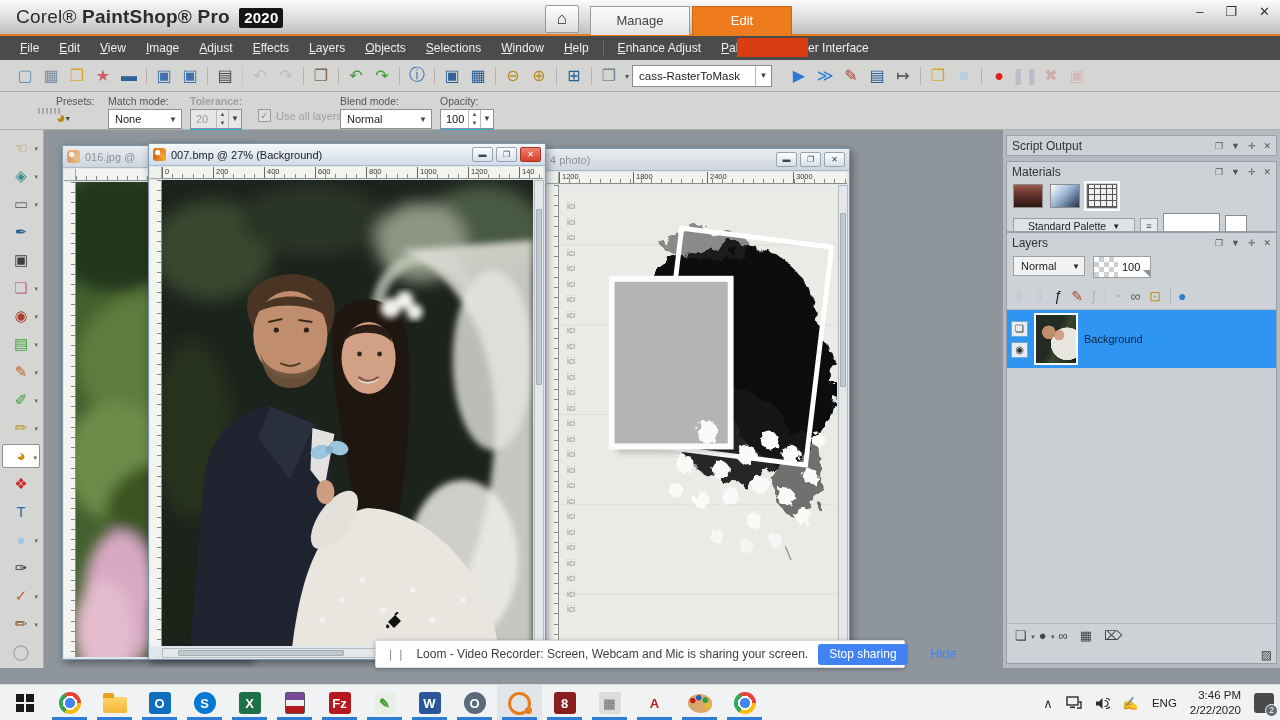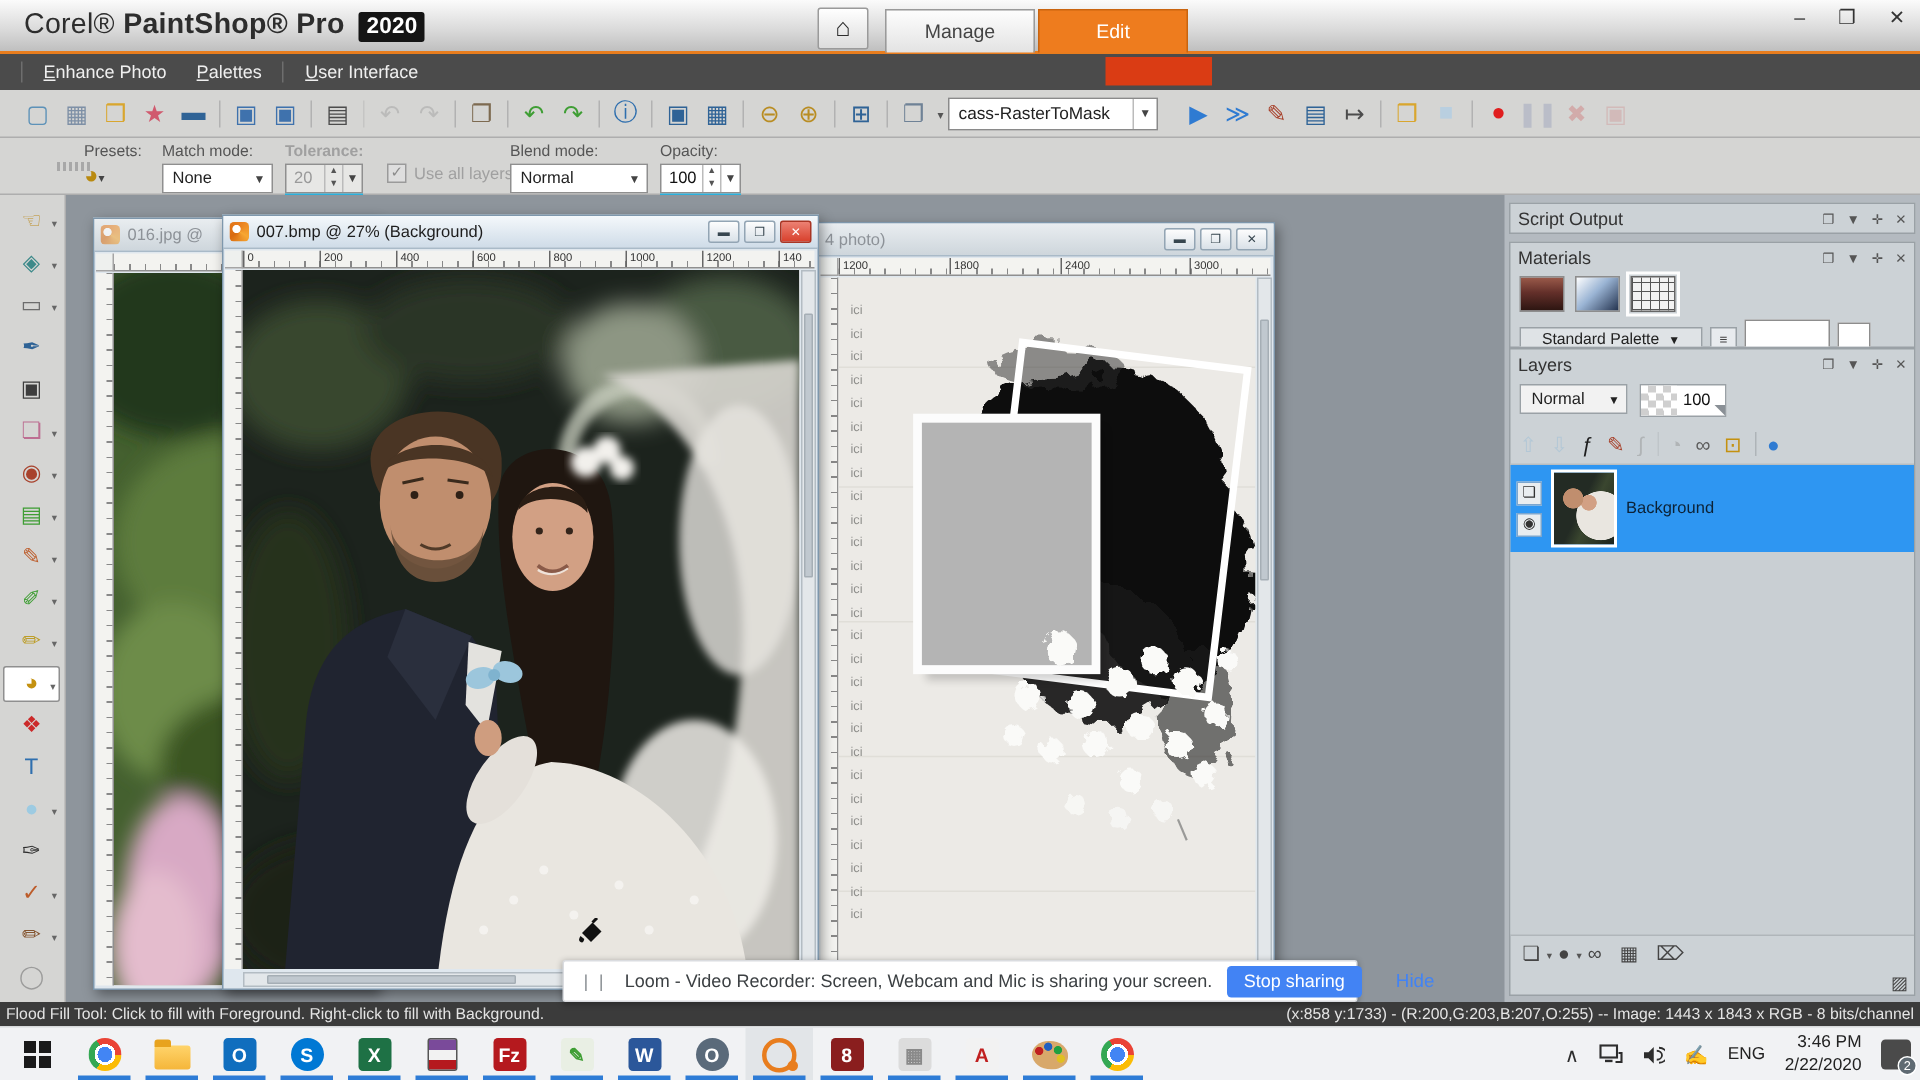--- a/index.html
+++ b/index.html
@@ -201,22 +201,23 @@
     <div class="ws-tab tab-manage">Manage</div>
     <div class="ws-tab tab-edit active">Edit</div>
     <div class="winctl">
       <span>–</span>
       <span>❐</span>
       <span>✕</span>
     </div>
   </div>
 
   <div class="menubar" style="position:absolute;">
+    <span><span class="mi">File</span><span class="mi">Edit</span><span class="mi">View</span><span class="mi">Image</span><span class="mi">Adjust</span><span class="mi">Effects</span><span class="mi">Layers</span><span class="mi">Objects</span><span class="mi">Selections</span><span class="mi">Window</span><span class="mi">Help</span></span>
     <span class="msep"></span>
-    <span><span class="mi">Enhance Photo</span><span class="mi">Palettes</span></span>
+    <span><span class="mi">Enhance Adjust</span><span class="mi">Palettes</span></span>
     <span class="msep"></span>
     <span><span class="mi">User Interface</span></span>
     <div class="edit-hl"></div>
   </div>
 
   <div class="toolbar">
     <span style="display:flex;">
         <span class="tbtn" style="--c: #5d92b8;">
           <span class="g">▢</span>
         </span>
@@ -772,24 +773,20 @@
     <span class="corner-btn">▨</span>
   </div>
 
   <div class="loom">
     <span class="pp">❘❘</span>
     <span class="txt">Loom - Video Recorder: Screen, Webcam and Mic is sharing your screen.</span>
     <span class="stop">Stop sharing</span>
     <span class="hide">Hide</span>
   </div>
 
-  <div class="statusbar">
-    <span class="sl">Flood Fill Tool: Click to fill with Foreground. Right-click to fill with Background.</span>
-    <span class="sr">(x:858 y:1733) - (R:200,G:203,B:207,O:255) -- Image:  1443 x 1843 x RGB - 8 bits/channel</span>
-  </div>
 
   <div class="taskbar">
     <div class="tk-icons">
 
     <div class="tk k-start">
           <span class="wlogo"></span>
         </div>
         <div class="tk k-chrome">
           <span class="cicon"></span>
         </div>

